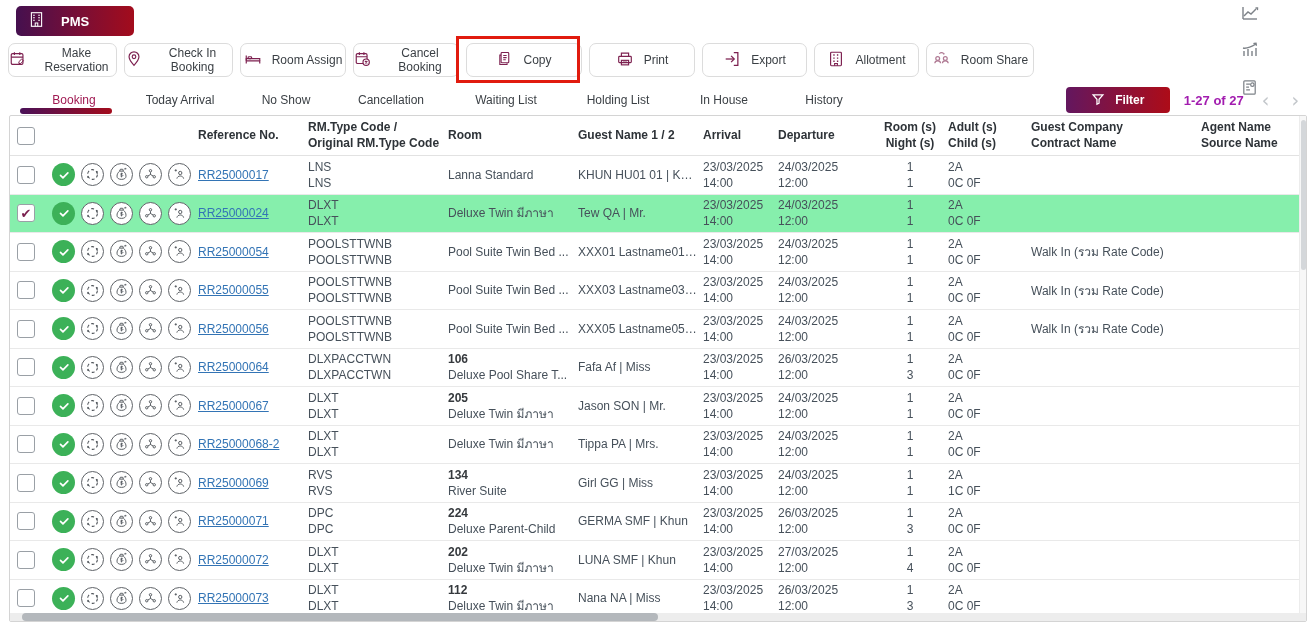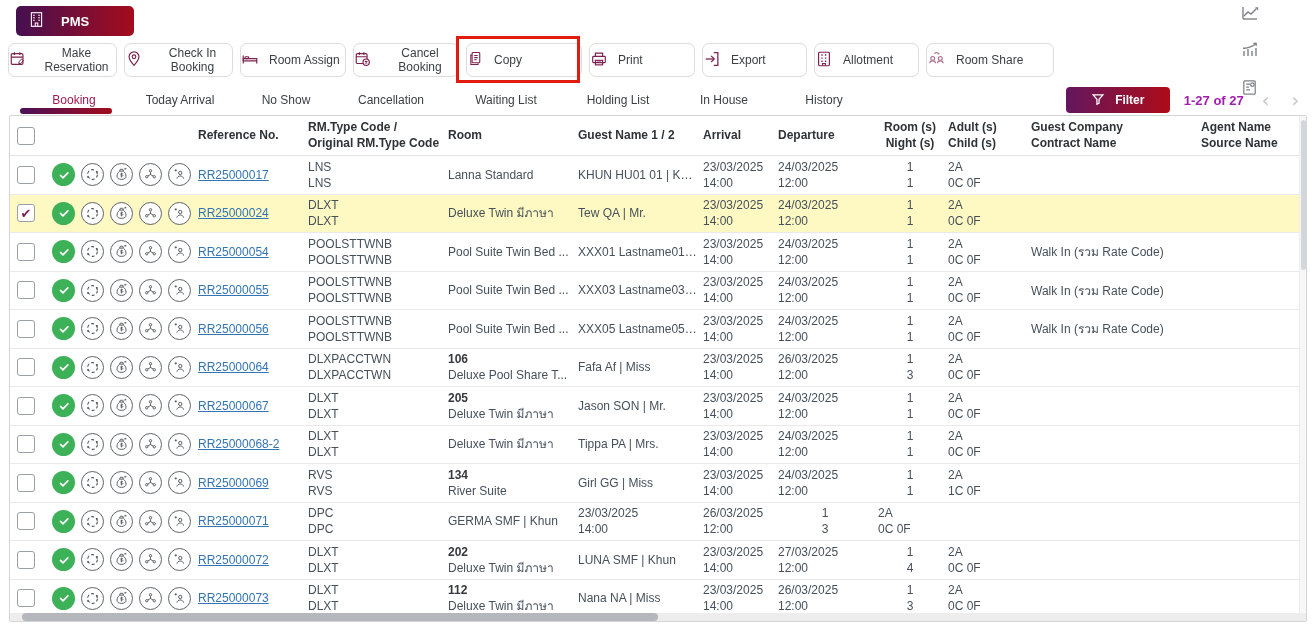--- a/index.html
+++ b/index.html
@@ -16,21 +16,21 @@
   .dt { text-align:right; color:#9aa0a6; font-weight:bold; line-height:1.25; font-size:12px; }
   .dt .shift { font-size:11px; }
   .vdiv { width:1px; height:28px; background:#d8d8d8; }
   .ticon { width:22px; height:22px; display:flex; align-items:center; justify-content:center; cursor:pointer; }
   .ticon svg { display:block; }
   .lang { font-size:11px; font-weight:bold; color:#5f6368; cursor:pointer; }
   .prop { font-size:15px; color:#3c4043; cursor:pointer; }
   .avatar { width:28px; height:28px; border-radius:50%; background:radial-gradient(circle at 40% 35%, #f0cdb4 0%, #d9a583 45%, #8c5f3e 100%); border:1px solid #e0e0e0; cursor:pointer; }
   
   .toolbar { position:absolute; top:43px; left:8px; display:flex; gap:7px; }
-  .tb-btn { height:34px; border:1px solid #dcdcdc; border-radius:7px; background:#fff; display:flex; align-items:center; justify-content:flex-start; gap:10px;
+  .tb-btn { height:34px; border:1px solid #dcdcdc; border-radius:7px; background:#fff; display:flex; align-items:center; justify-content:center; gap:10px;
     font-size:12px; color:#3a3f44; cursor:pointer; flex:0 0 auto; }
   .tb-btn svg { flex:0 0 auto; }
   .annotation-box { position:absolute; left:456px; top:36px; width:124px; height:47px; border:3px solid #e11b0e; z-index:6; pointer-events:none; }
   
   .tabsrow { position:absolute; top:86px; left:12px; right:0; height:28px; display:flex; align-items:center; padding-left:16px; }
   .tab { text-align:center; font-size:12px; color:#3a3f44; cursor:pointer; }
   .tab.active { color:#a01a52; }
   .tab-underline { position:absolute; left:20px; top:108px; width:92px; height:6px; border-radius:3px;
     background:linear-gradient(90deg,#4a1158,#a30c1c); z-index:3; }
   .tabs-right { margin-left:auto; display:flex; align-items:center; gap:14px; padding-right:12px; }
@@ -39,21 +39,21 @@
   .page-range { font-size:13px; font-weight:bold; color:#a21caf; }
   .chev { font-size:19px; color:#c3c7cb; cursor:pointer; line-height:1; padding:0 4px; font-family:"DejaVu Sans",sans-serif; }
   
   .tbl { position:absolute; top:115px; left:9px; right:8px; height:507px; border:1px solid #d4d4d4; border-radius:2px; background:#fff; overflow:hidden; }
   .grid-row { display:grid; grid-template-columns: 38px 150px 110px 140px 130px 125px 75px 100px 70px 83px 170px 1fr; align-items:center; }
   .thead { height:40px; border-bottom:1px solid #e2e2e2; font-weight:bold; color:#2e3338; }
   .thead .cell { line-height:1.3; }
   .cell { padding:2px 6px 2px 0; font-size:12px; }
   .cell.center { text-align:center; }
   .row { height:38.5px; border-bottom:1px solid #e9e9e9; }
-  .row.selected { background:#fef9c3; }
+  .row.selected { background:#86efac; }
   .cb-cell { display:flex; align-items:center; justify-content:center; }
   .checkbox { width:18px; height:18px; border:1.5px solid #9aa0a6; border-radius:3px; background:#fff; display:flex; align-items:center; justify-content:center; cursor:pointer; }
   .checkbox.checked::after { content:"\2714"; color:#7a1f4e; font-size:13px; font-weight:bold; font-family:"DejaVu Sans",sans-serif; }
   .icons-cell { display:flex; align-items:center; gap:6px; padding-left:4px; }
   .ric { width:23px; height:23px; border-radius:50%; border:1px solid #5f6368; display:flex; align-items:center; justify-content:center; background:#fff; cursor:pointer; }
   .ric.green { border:none; background:#3cb158; }
   .ref-link { color:#3374b5; text-decoration:underline; cursor:pointer; }
   .two-line { line-height:1.35; }
   .room-no { font-weight:bold; color:#35393d; }
   .muted { color:#46505a; }
@@ -219,21 +219,21 @@
     <span>Export</span>
   </button>
   <button class="tb-btn" style="width:105px">
     <span><svg width="18" height="18" viewBox="0 0 20 20" fill="none" stroke="#7d2150" stroke-width="1.3">
           <rect x="4" y="2.5" width="12" height="15" rx="1"></rect>
           <path d="M7 5.5h1.5M11 5.5h1.5M7 9h1.5M11 9h1.5M7 12.5h1.5M11 12.5h1.5" stroke-width="1.6"></path>
           <path d="M8.5 17.5v-2.5h3v2.5"></path>
         </svg></span>
     <span>Allotment</span>
   </button>
-  <button class="tb-btn" style="width:128px">
+  <button class="tb-btn" style="width:108px">
     <span><svg width="19" height="19" viewBox="0 0 20 20" fill="none" stroke="#b07a94" stroke-width="1.3">
           <circle cx="6" cy="10" r="2"></circle>
           <path d="M3 15c0-1.6 1.3-2.6 3-2.6s3 1 3 2.6"></path>
           <circle cx="14" cy="10" r="2"></circle>
           <path d="M11 15c0-1.6 1.3-2.6 3-2.6s3 1 3 2.6"></path>
           <path d="M7.5 5c1.5-1.5 3.5-1.5 5 0M12 4.2l.8.9-1 .6" stroke-width="1.1"></path>
         </svg></span>
     <span>Room Share</span>
   </button>
 </div>
@@ -964,20 +964,24 @@
               <path d="M6.5 15.5c.5-2.3 2.3-3.5 4.5-3.5s4 1.2 4.5 3.5"></path>
               <path d="M3.5 4.5h3M5 3v3" stroke-width="1.1"></path>
             </svg>
       </span>
     </div>
     <div class="cell"><span class="ref-link ellip">RR25000071</span></div>
     <div class="cell two-line">
       <div class="muted">DPC</div>
       <div class="muted">DPC</div>
     </div>
+    <div class="cell two-line">
+      <div class="room-no">224</div>
+      <div class="muted ellip">Deluxe Parent-Child</div>
+    </div>
     <div class="cell ellip">GERMA SMF | Khun</div>
     <div class="cell two-line">
       <div>23/03/2025</div>
           <div>14:00</div>
     </div>
     <div class="cell two-line">
       <div>26/03/2025</div>
           <div>12:00</div>
     </div>
     <div class="cell two-line center">

